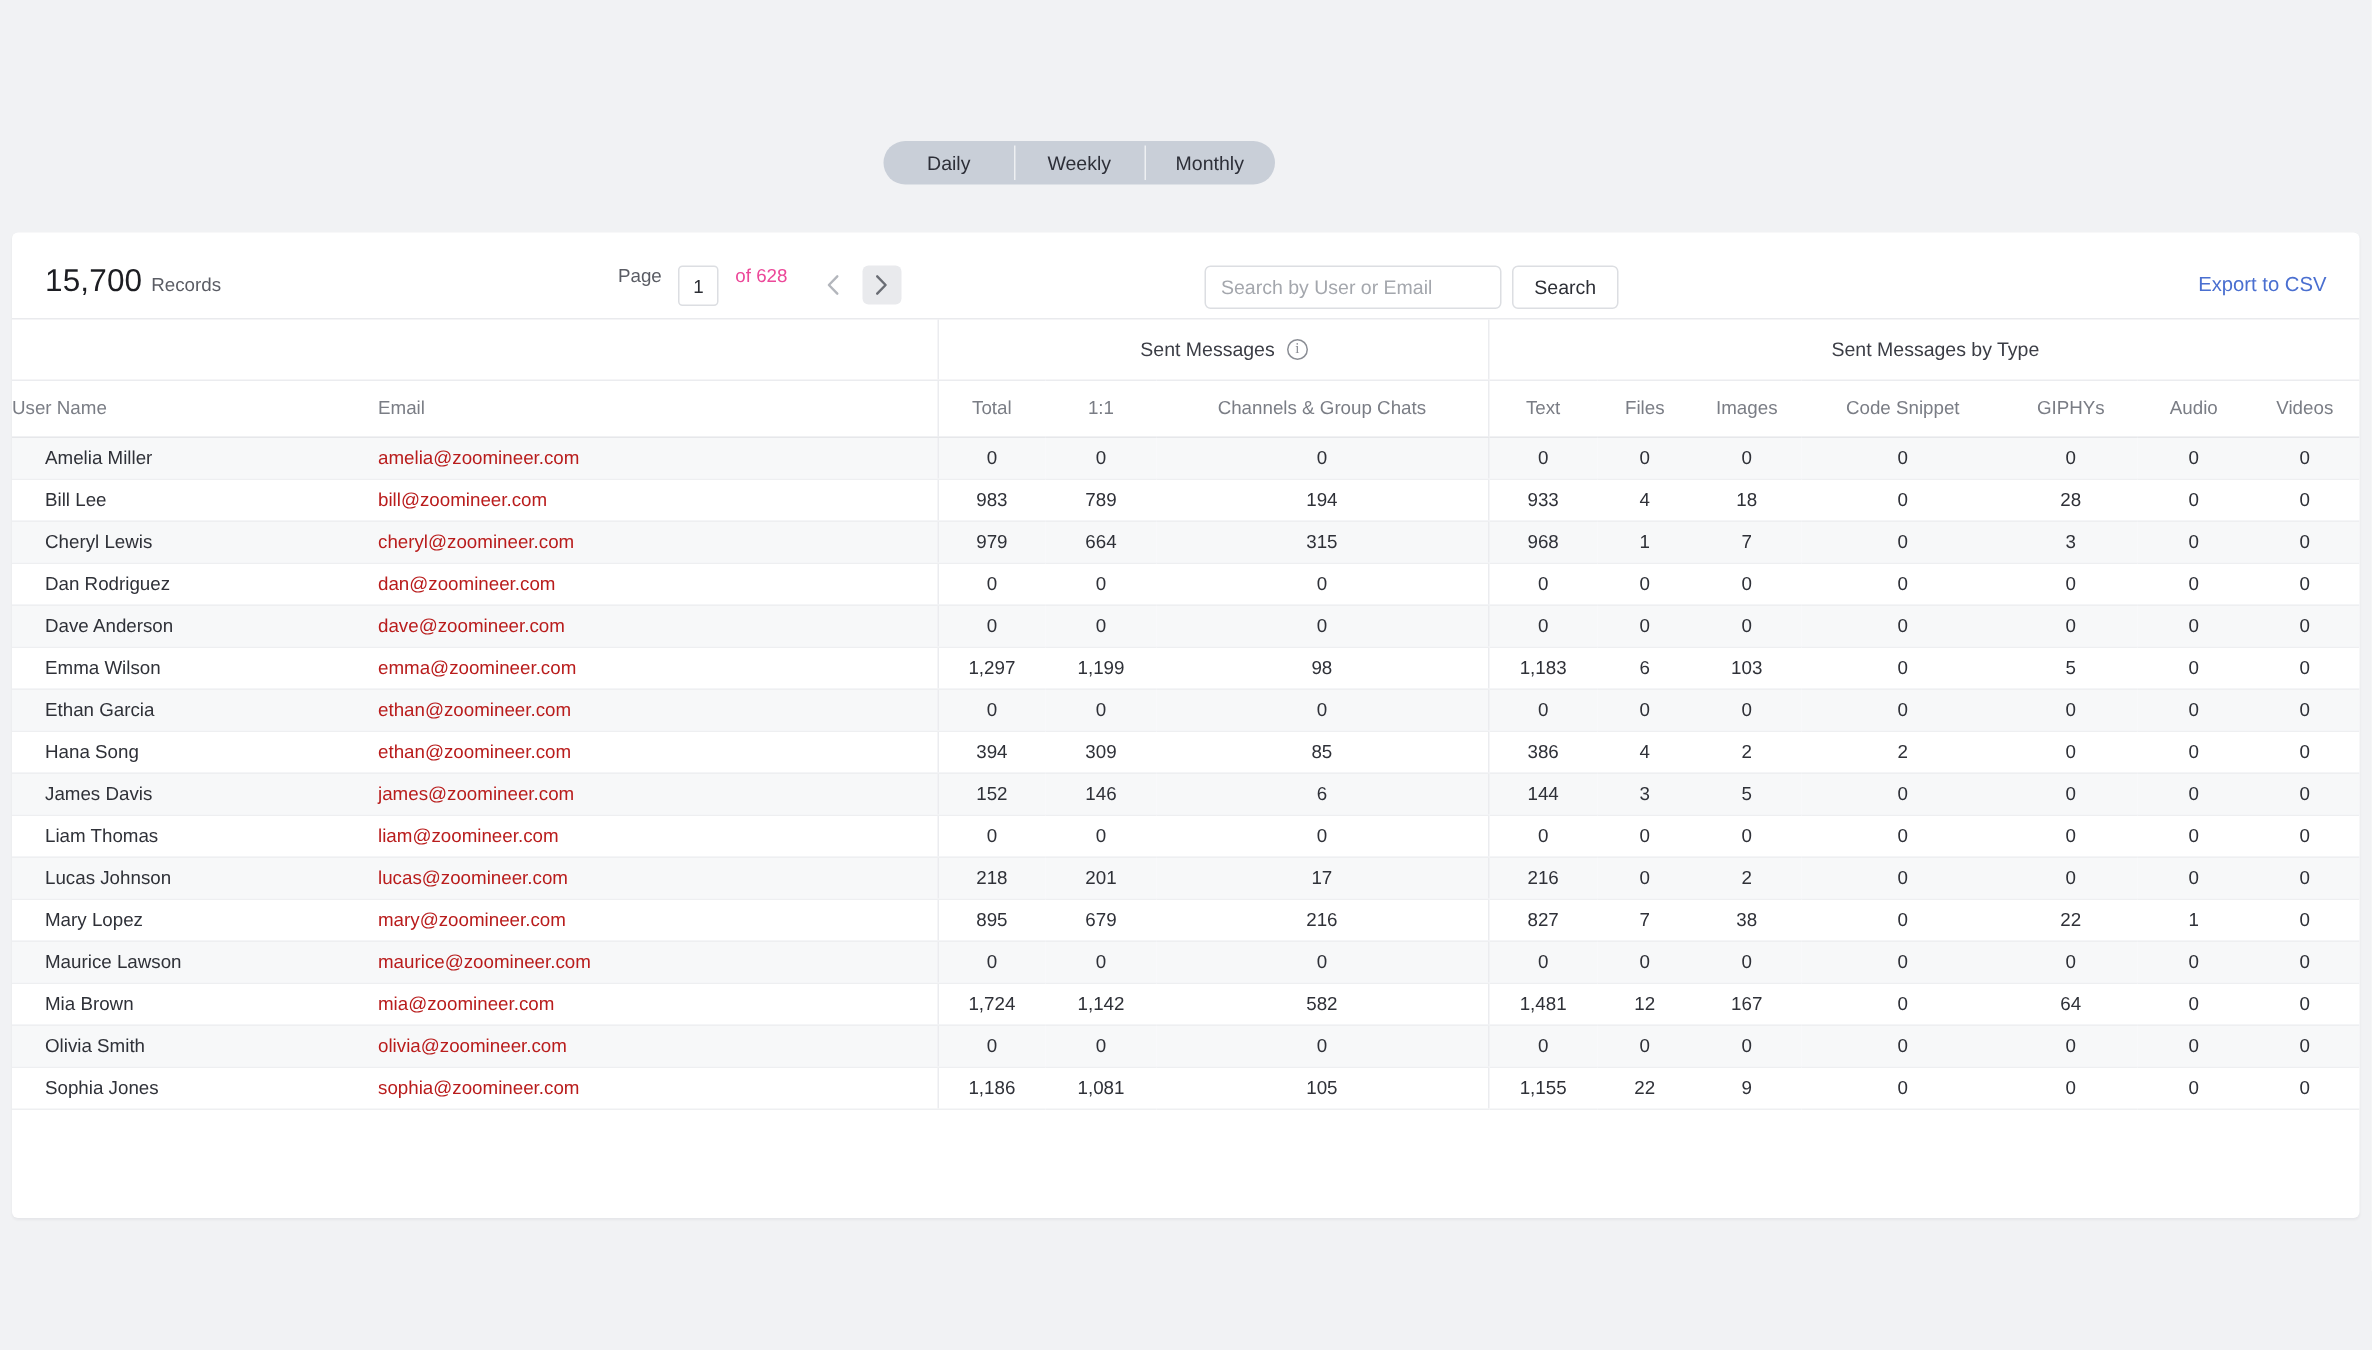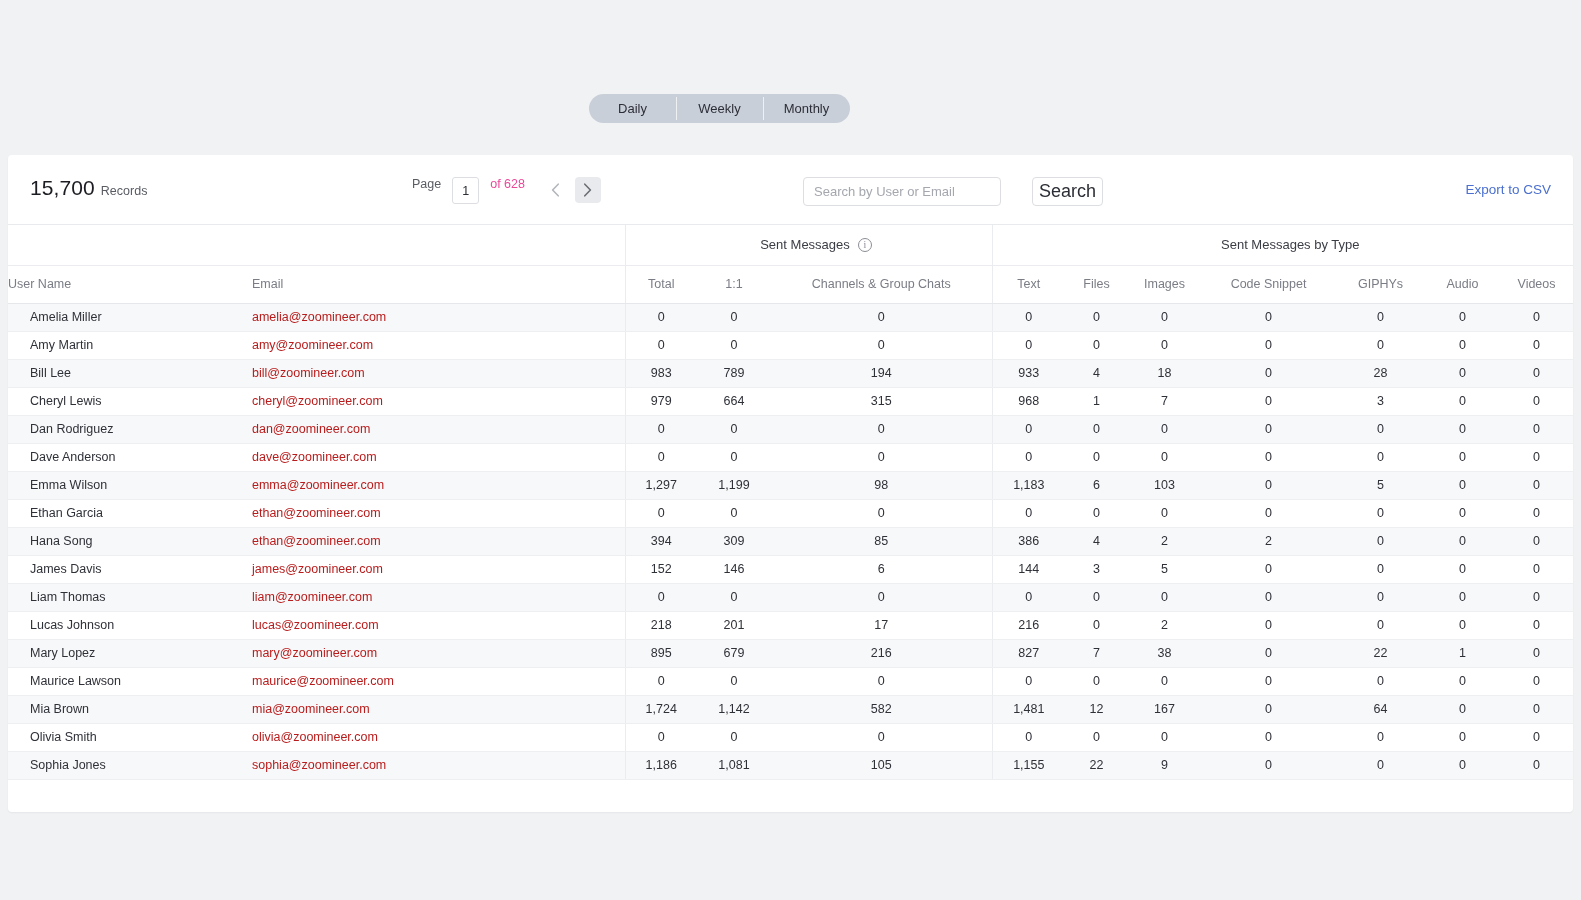--- a/index.html
+++ b/index.html
@@ -70,21 +70,21 @@
     width: 1565px; height: 657px;
     background: #ffffff;
     border-radius: 4px;
     box-shadow: 0 1px 2px rgba(16,24,40,.05);
     overflow: hidden;
   }
 
   
   .card-toolbar {
     position: relative;
-    height: 70px;
+    height: 58px;
     border-bottom: 1px solid #e9eaed;
   }
   .records {
     position: absolute; left: 22px; top: 21px;
     display: flex; align-items: baseline;
   }
   .records-count { font-size: 21px; color: #1c1d22; letter-spacing: .1px; }
   .records-label { font-size: 12.5px; color: #5a5c64; margin-left: 6px; }
 
   .pager {
@@ -113,40 +113,40 @@
     cursor: pointer;
     background: transparent;
     border: none;
   }
   .pager-arrow.prev { color: #b3b6bc; margin-left: 18px; }
   .pager-arrow.next { background: #e9eaed; color: #6a6d74; margin-left: 6px; }
   .pager-arrow svg { display: block; }
 
   .search-wrap {
     position: absolute; left: 795px; top: 22px;
-    display: flex; align-items: center; gap: 24px;
+    display: flex; align-items: center;
   }
   .search-input {
     width: 198px; height: 29px;
     border: 1px solid #dcdee2;
     border-radius: 4px;
     padding: 0 10px;
     font-size: 13px;
     color: #2c2e35;
     background: #fff;
     font-family: "Liberation Sans", sans-serif;
   }
   .search-input::placeholder { color: #a4a7ad; }
   .search-btn {
     margin-left: 7px;
     width: 71px; height: 29px;
     border: 1px solid #dcdee2;
     border-radius: 4px;
     background: #fff;
-    font-size: 18px;
+    font-size: 13px;
     color: #2c2e35;
     cursor: pointer;
     font-family: "Liberation Sans", sans-serif;
   }
 
   .export-link {
     position: absolute; right: 22px; top: 27px;
     font-size: 13.5px;
     color: #4a6fd0;
     cursor: pointer;
@@ -311,34 +311,20 @@
           <td>0</td>
           <td class="sep-left">0</td>
           <td>0</td>
           <td>0</td>
           <td>0</td>
           <td>0</td>
           <td>0</td>
           <td>0</td>
         </tr>
         <tr>
-          <td class="left name">Amy Martin</td>
-          <td class="left email">amy@zoomineer.com</td>
-          <td class="sep-left">0</td>
-          <td>0</td>
-          <td>0</td>
-          <td class="sep-left">0</td>
-          <td>0</td>
-          <td>0</td>
-          <td>0</td>
-          <td>0</td>
-          <td>0</td>
-          <td>0</td>
-        </tr>
-        <tr>
           <td class="left name">Bill Lee</td>
           <td class="left email">bill@zoomineer.com</td>
           <td class="sep-left">983</td>
           <td>789</td>
           <td>194</td>
           <td class="sep-left">933</td>
           <td>4</td>
           <td>18</td>
           <td>0</td>
           <td>28</td>

